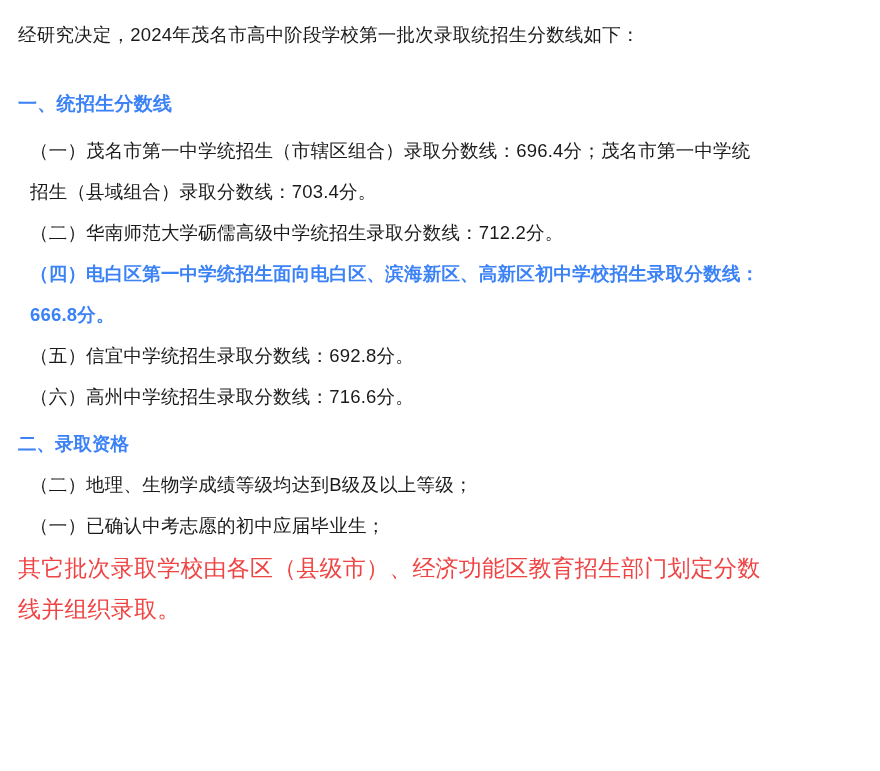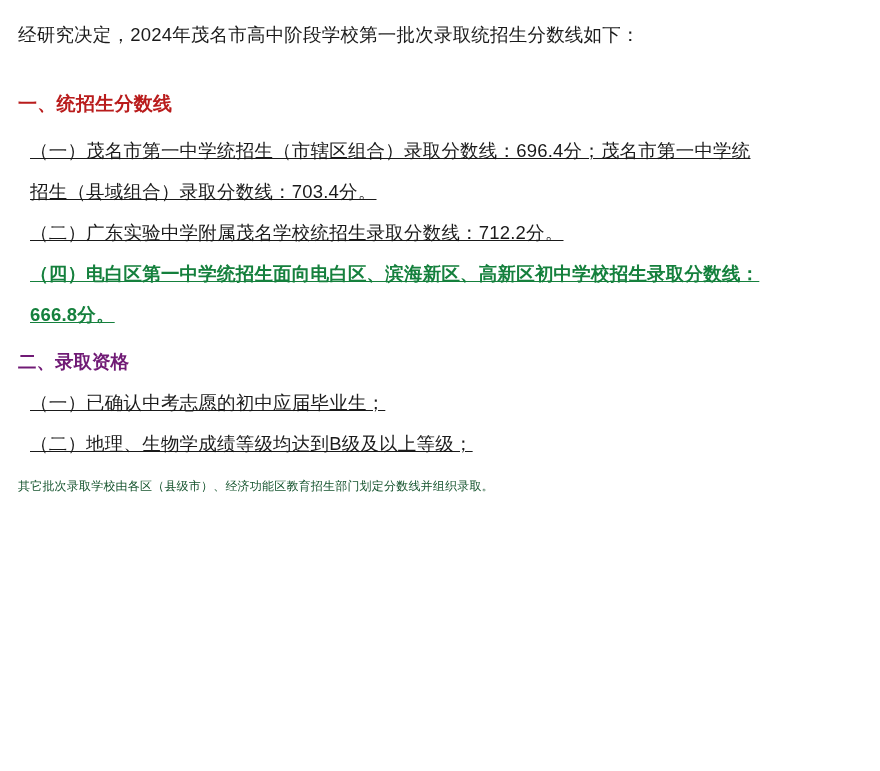--- a/index.html
+++ b/index.html
@@ -25,69 +25,70 @@
     letter-spacing: 0.2px;
     margin: 0;
   }
   .intro {
     padding-left: 8px;
     margin-bottom: 28px;
   }
   .section-head {
     font-size: 19px;
     font-weight: bold;
-    color: #b91c1c;
+    color: #3b82f6;
     line-height: 41px;
     padding-left: 8px;
     margin: 0 0 6px 0;
     letter-spacing: 0.3px;
   }
   .section-head-plain {
     font-size: 18.5px;
-    color: #701a75;
+    color: #3b82f6;
     line-height: 41px;
     padding-left: 8px;
     margin: 6px 0 0 0;
   }
   .item {
     font-size: 18.5px;
     line-height: 41px;
     color: #1a1a1a;
     padding-left: 20px;
     text-indent: 0;
     margin: 0;
     letter-spacing: 0.2px;
-    text-decoration: underline;
   }
   .item.highlight {
-    color: #15803d;
+    color: #3b82f6;
     font-weight: bold;
     padding-left: 20px;
   }
   .tail {
-    font-size: 12px;
+    font-size: 23px;
     line-height: 41px;
-    color: #14532d;
+    color: #ef4444;
     padding-left: 8px;
     margin-top: 2px;
   }
 </style>
 </head>
 <body>
 
 <div class="page">
 
   <p class="para intro">经研究决定，2024年茂名市高中阶段学校第一批次录取统招生分数线如下：</p>
 
   <h2 class="section-head">一、统招生分数线</h2>
 
   <p class="item">（一）茂名市第一中学统招生（市辖区组合）录取分数线：696.4分；茂名市第一中学统招生（县域组合）录取分数线：703.4分。</p>
-  <p class="item">（二）广东实验中学附属茂名学校统招生录取分数线：712.2分。</p>
+  <p class="item">（二）华南师范大学砺儒高级中学统招生录取分数线：712.2分。</p>
   <p class="item highlight">（四）电白区第一中学统招生面向电白区、滨海新区、高新区初中学校招生录取分数线：666.8分。</p>
+  <p class="item">（五）信宜中学统招生录取分数线：692.8分。</p>
+  <p class="item">（六）高州中学统招生录取分数线：716.6分。</p>
 
   <h2 class="section-head-plain">二、录取资格</h2>
 
+  <p class="item">（二）地理、生物学成绩等级均达到B级及以上等级；</p>
   <p class="item">（一）已确认中考志愿的初中应届毕业生；</p>
-  <p class="item">（二）地理、生物学成绩等级均达到B级及以上等级；</p>
 
   <p class="para tail">其它批次录取学校由各区（县级市）、经济功能区教育招生部门划定分数线并组织录取。</p>
 
 </div>
 
 </body></html>

